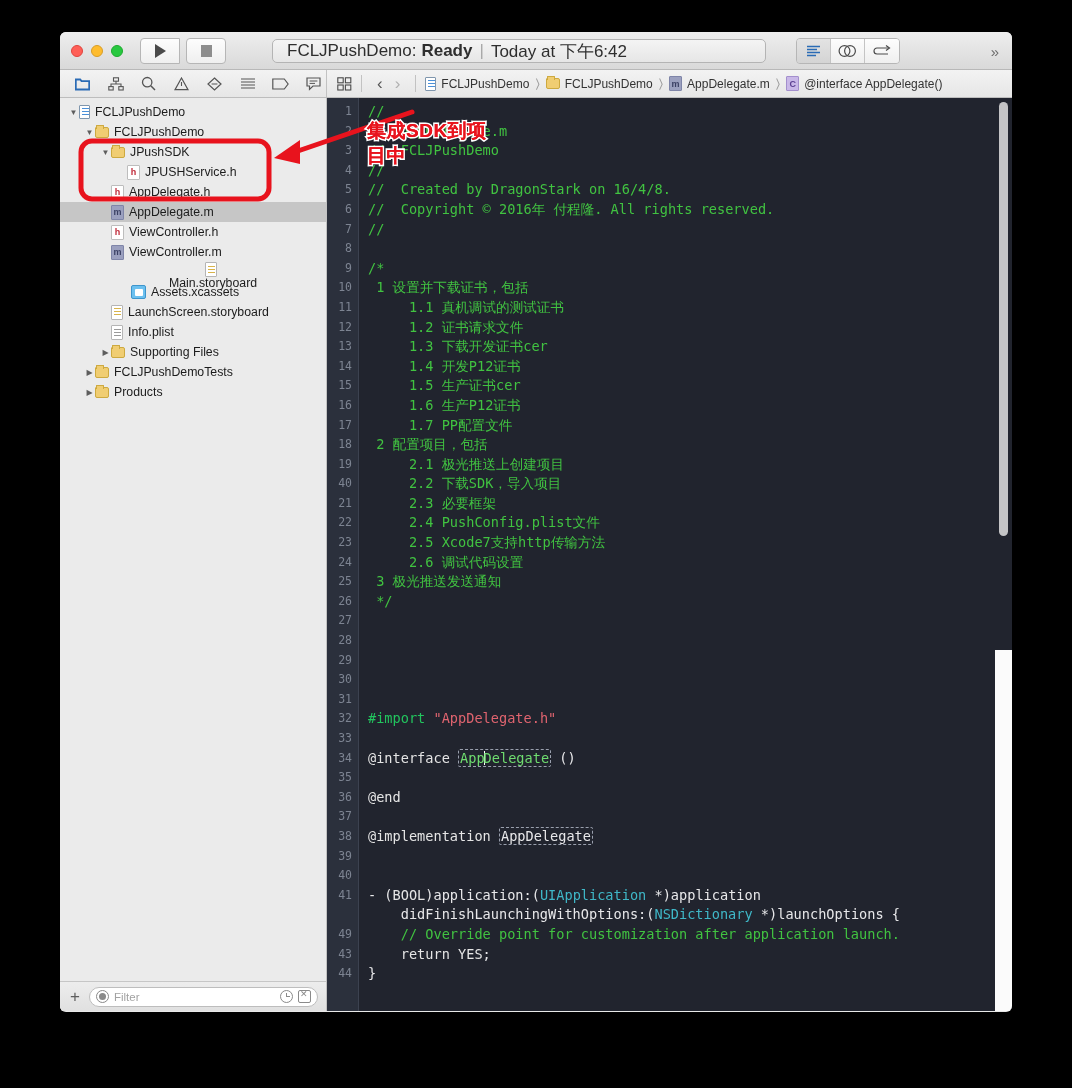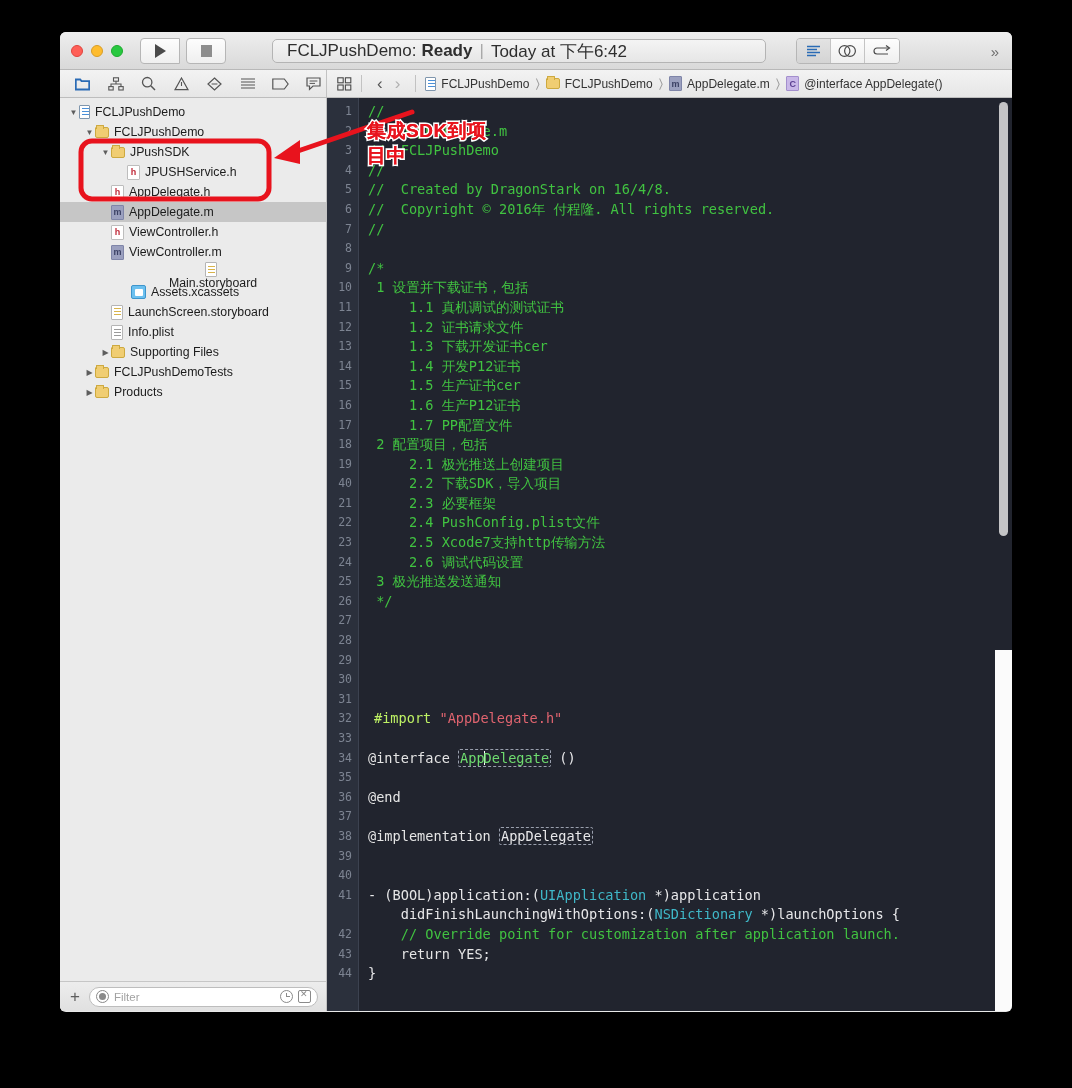--- a/index.html
+++ b/index.html
@@ -279,21 +279,21 @@
   #code {
     flex: 1; padding-top: 4px; padding-left: 9px;
     font-family: "DejaVu Sans Mono", monospace;
     font-size: 13.6px;
     color: #e8e8ea;
     white-space: pre;
     overflow: hidden;
   }
   #code .cl { height: 19.6px; line-height: 19.6px; }
   .cm { color: #41c341; }           
-  .pre { color: #bef264; margin-left: 6px; }          
+  .pre { color: #22c55e; }          
   .str { color: #e0646f; }          
   .kw  { color: #e5e5e5; }          
   .ty  { color: #3fb8c8; }          
   .pl  { color: #e8e8ea; }          
   .tok {
     border: 1px dashed #9aa0ae; border-radius: 2px;
     padding: 0 1px;
   }
   .tok.grn { color: #6fdc6f; }
   .caret {
@@ -627,21 +627,21 @@
           <div class="ln">33</div>
           <div class="ln">34</div>
           <div class="ln">35</div>
           <div class="ln">36</div>
           <div class="ln">37</div>
           <div class="ln">38</div>
           <div class="ln">39</div>
           <div class="ln">40</div>
           <div class="ln">41</div>
           <div class="ln"></div>
-          <div class="ln">42</div>
+          <div class="ln">49</div>
           <div class="ln">43</div>
           <div class="ln">44</div>
         </div>
       <div id="code"><div class="cl"><span class="cm">//</span></div><div class="cl"><span class="cm">//  AppDelegate.m</span></div><div class="cl"><span class="cm">//  FCLJPushDemo</span></div><div class="cl"><span class="cm">//</span></div><div class="cl"><span class="cm">//  Created by DragonStark on 16/4/8.</span></div><div class="cl"><span class="cm">//  Copyright © 2016年 付程隆. All rights reserved.</span></div><div class="cl"><span class="cm">//</span></div><div class="cl">&nbsp;</div><div class="cl"><span class="cm">/*</span></div><div class="cl"><span class="cm"> 1 设置并下载证书，包括</span></div><div class="cl"><span class="cm">     1.1 真机调试的测试证书</span></div><div class="cl"><span class="cm">     1.2 证书请求文件</span></div><div class="cl"><span class="cm">     1.3 下载开发证书cer</span></div><div class="cl"><span class="cm">     1.4 开发P12证书</span></div><div class="cl"><span class="cm">     1.5 生产证书cer</span></div><div class="cl"><span class="cm">     1.6 生产P12证书</span></div><div class="cl"><span class="cm">     1.7 PP配置文件</span></div><div class="cl"><span class="cm"> 2 配置项目，包括</span></div><div class="cl"><span class="cm">     2.1 极光推送上创建项目</span></div><div class="cl"><span class="cm">     2.2 下载SDK，导入项目</span></div><div class="cl"><span class="cm">     2.3 必要框架</span></div><div class="cl"><span class="cm">     2.4 PushConfig.plist文件</span></div><div class="cl"><span class="cm">     2.5 Xcode7支持http传输方法</span></div><div class="cl"><span class="cm">     2.6 调试代码设置</span></div><div class="cl"><span class="cm"> 3 极光推送发送通知</span></div><div class="cl"><span class="cm"> */</span></div><div class="cl">&nbsp;</div><div class="cl">&nbsp;</div><div class="cl">&nbsp;</div><div class="cl">&nbsp;</div><div class="cl">&nbsp;</div><div class="cl"><span class="pre">#import </span><span class="str">"AppDelegate.h"</span></div><div class="cl">&nbsp;</div><div class="cl"><span class="kw">@interface </span><span class="tok grn">App<span class="caret"></span>Delegate</span><span class="pl"> ()</span></div><div class="cl">&nbsp;</div><div class="cl"><span class="kw">@end</span></div><div class="cl">&nbsp;</div><div class="cl"><span class="kw">@implementation </span><span class="tok">AppDelegate</span></div><div class="cl">&nbsp;</div><div class="cl">&nbsp;</div><div class="cl"><span class="pl">- (</span><span class="kw">BOOL</span><span class="pl">)application:(</span><span class="ty">UIApplication</span><span class="pl"> *)application</span></div><div class="cl"><span class="pl">    didFinishLaunchingWithOptions:(</span><span class="ty">NSDictionary</span><span class="pl"> *)launchOptions {</span></div><div class="cl"><span class="cm">    // Override point for customization after application launch.</span></div><div class="cl"><span class="pl">    </span><span class="kw">return YES</span><span class="pl">;</span></div><div class="cl"><span class="pl">}</span></div></div>
       <div id="editor-scroll-track-bottom"></div>
       <div id="editor-scrollbar">
         <div id="editor-scroll-thumb" style="height: 434.4px; top: 0px;"></div>
       </div>
     </div>
   </div>

